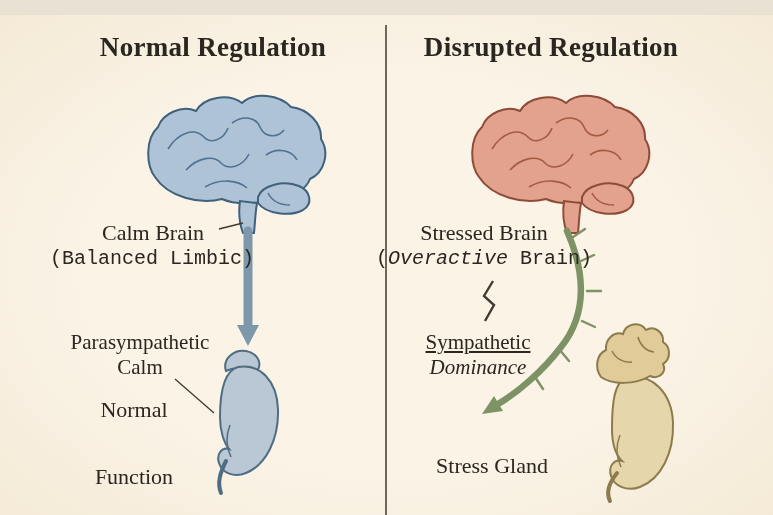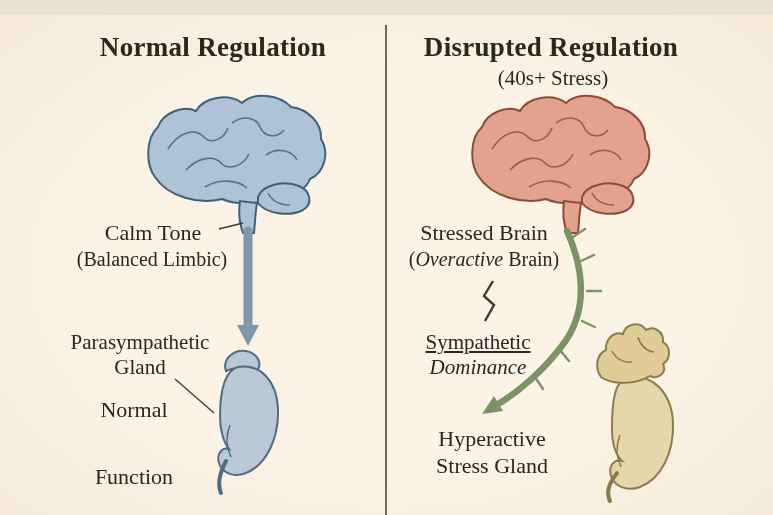--- a/index.html
+++ b/index.html
@@ -17,21 +17,21 @@
     position:absolute;
     transform:translateX(-50%);
     color:#2a2620;
     white-space:nowrap;
     text-align:center;
     line-height:1.1;
   }
   .title{font-size:27px;font-weight:600;letter-spacing:.3px;}
   .sub{font-size:21px;}
   .lbl-lg{font-size:22px;}
-  .lbl-md{font-size:20px;}
+  .lbl-md{font-size:20px;font-family:Liberation Mono, monospace;}
   .italic{font-style:italic;}
 </style>
 </head>
 <body>
 
 <div class="canvas">
 
   <svg class="layer" width="773" height="515" viewBox="0 0 773 515">
 
     <line x1="386" y1="10" x2="386" y2="506" stroke-width="1.6" stroke="#4a443c"></line>
@@ -103,34 +103,32 @@
         <path d="M612,336 C616,344 624,348 632,347"></path>
         <path d="M638,322 C640,330 646,336 654,337"></path>
       </g>
       <path d="M617,458 C609,468 606,478 610,486" fill="none" stroke-width="4" stroke-linecap="round"></path>
       <path d="M621,452 C616,442 616,430 620,420" fill="none" stroke-width="1.5"></path>
     </g>
   </svg>
 
   <div class="label title" style="left:213px;top:18px;">Normal Regulation</div>
 
-  <div class="label lbl-lg" style="left:153px;top:206px;">Calm Tone</div>
+  <div class="label lbl-lg" style="left:153px;top:206px;">Calm Brain</div>
   <div class="label lbl-md" style="left:152px;top:233px;">(Balanced Limbic)</div>
 
   <div class="label sub" style="left:140px;top:316px;">Parasympathetic</div>
-  <div class="label sub" style="left:140px;top:341px;">Gland</div>
+  <div class="label sub" style="left:140px;top:341px;">Calm</div>
 
   <div class="label lbl-lg" style="left:134px;top:383px;">Normal</div>
   <div class="label lbl-lg" style="left:134px;top:450px;">Function</div>
 
   <div class="label title" style="left:551px;top:18px;">Disrupted Regulation</div>
-  <div class="label sub" style="left:553px;top:52px;">(40s+ Stress)</div>
 
   <div class="label lbl-lg" style="left:484px;top:206px;">Stressed Brain</div>
   <div class="label lbl-md" style="left:484px;top:233px;"><span>(</span><span class="italic">Overactive</span><span> Brain)</span></div>
 
   <div class="label sub" style="left:478px;top:316px;text-decoration:underline;">Sympathetic</div>
   <div class="label sub" style="left:478px;top:341px;font-style:italic;">Dominance</div>
 
-  <div class="label lbl-lg" style="left:492px;top:412px;">Hyperactive</div>
   <div class="label lbl-lg" style="left:492px;top:439px;">Stress Gland</div>
 
 </div>
 
 </body></html>

